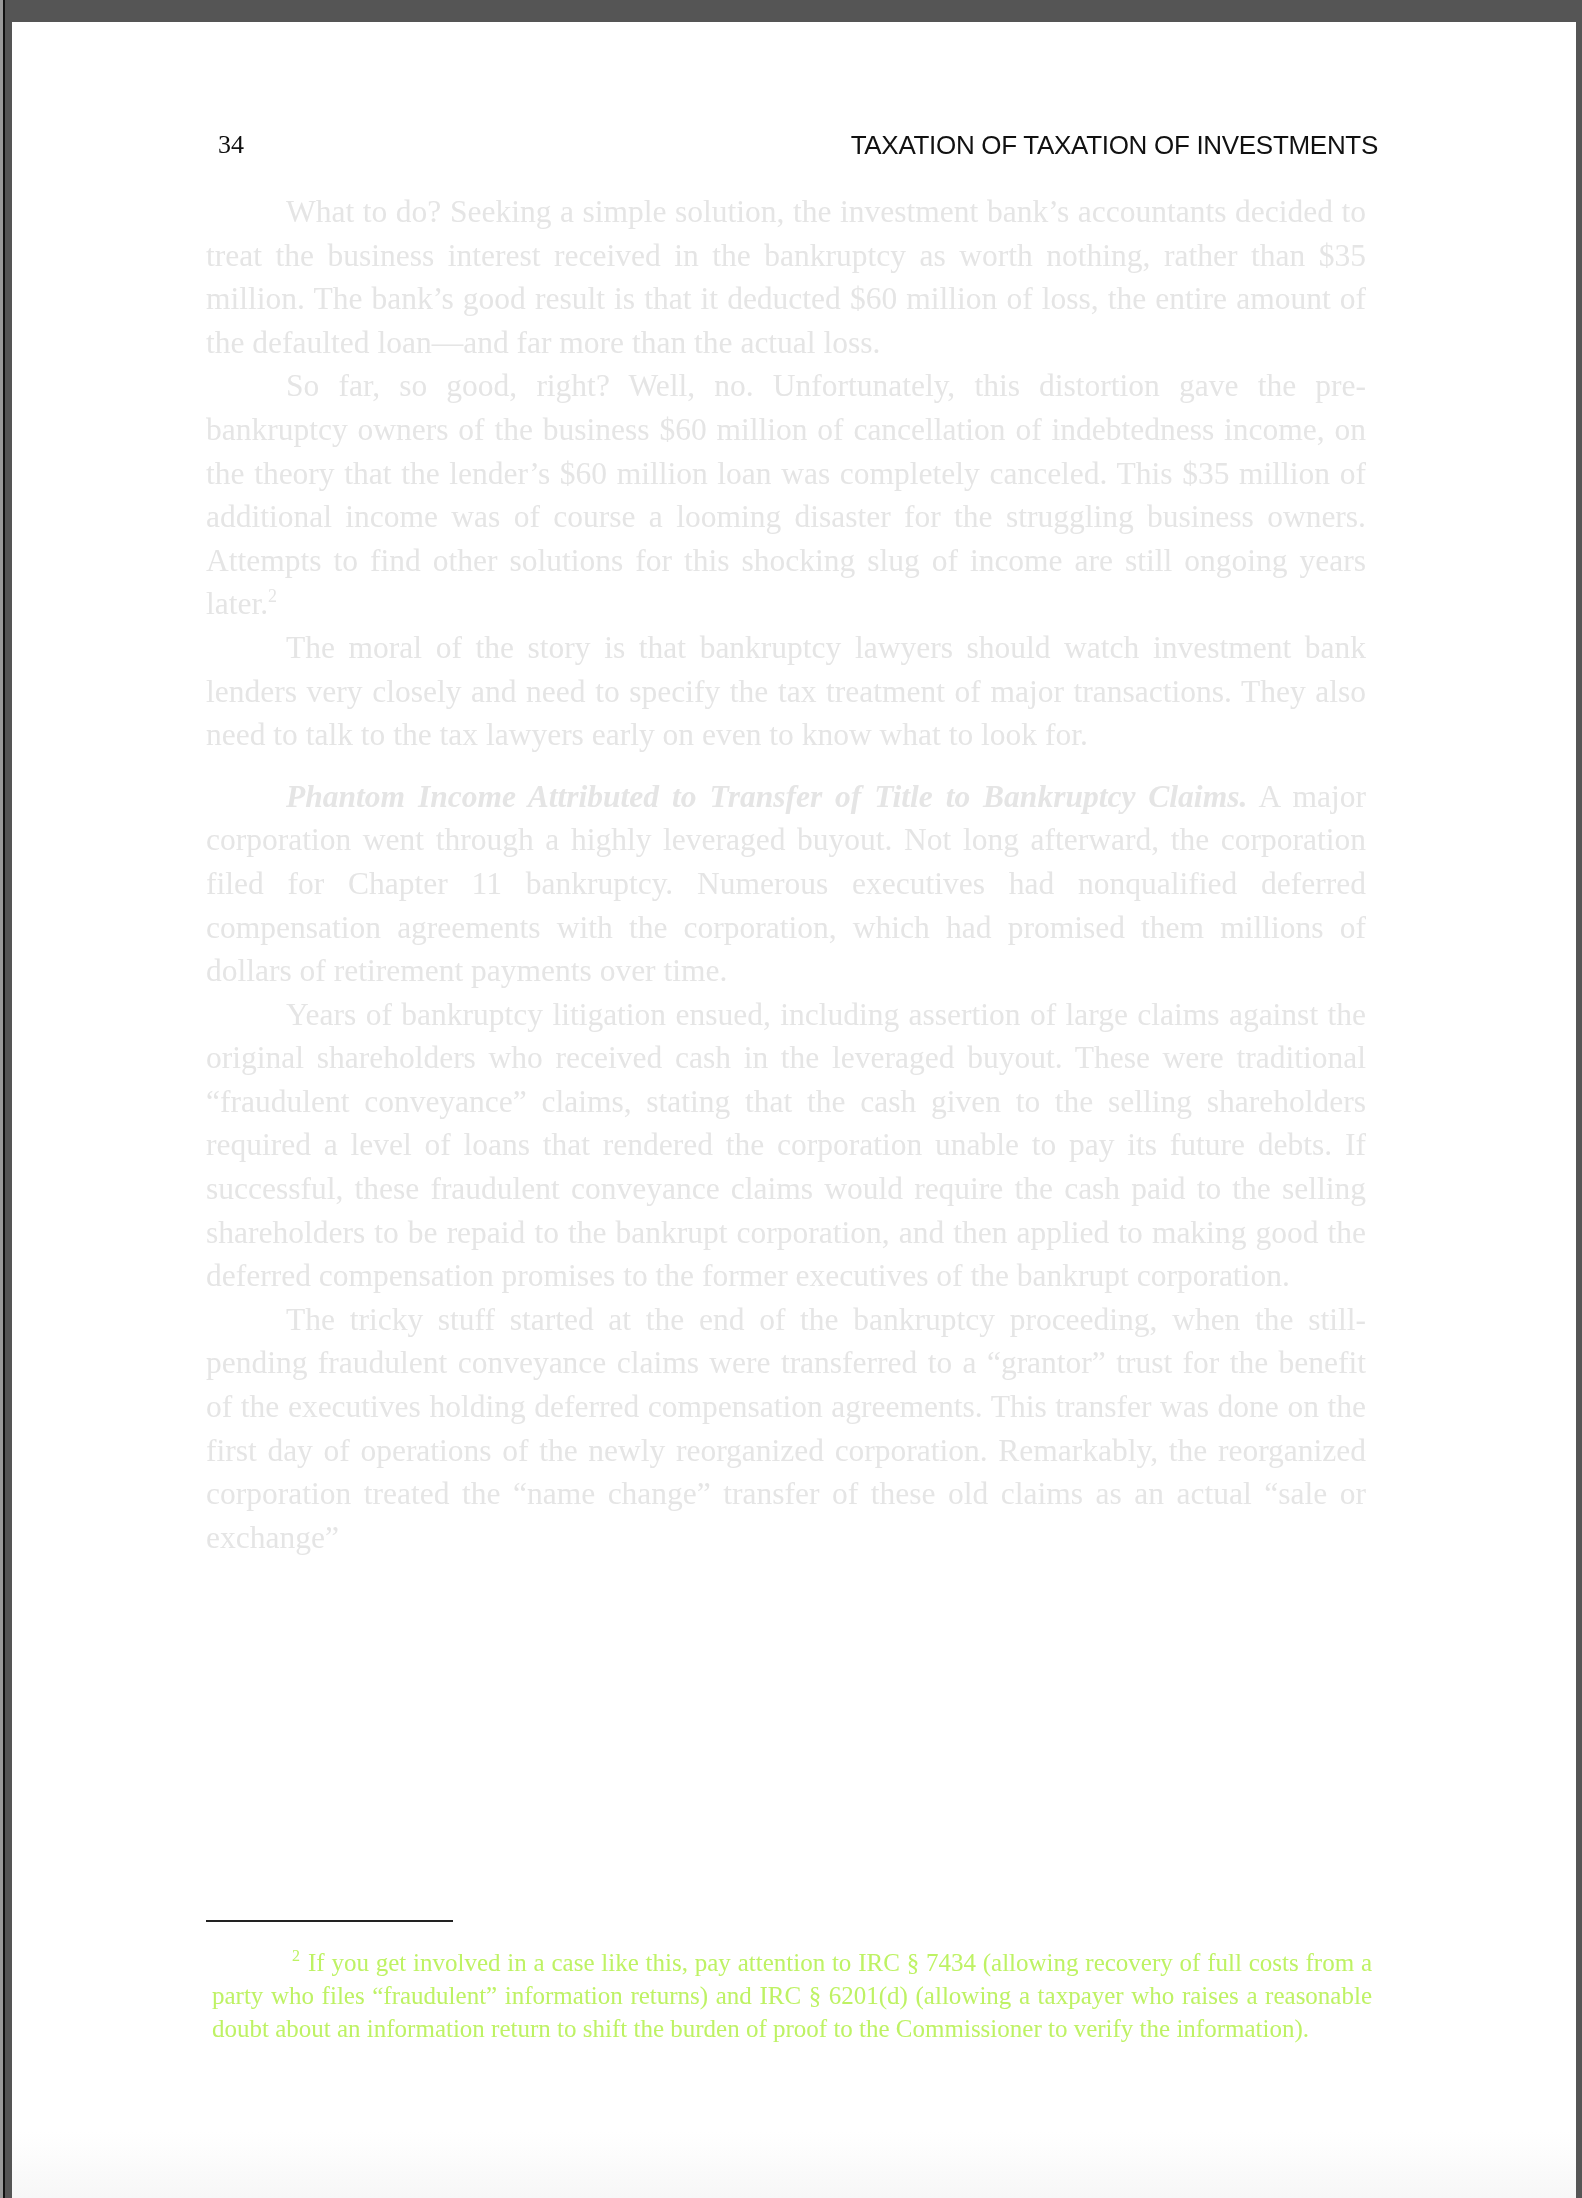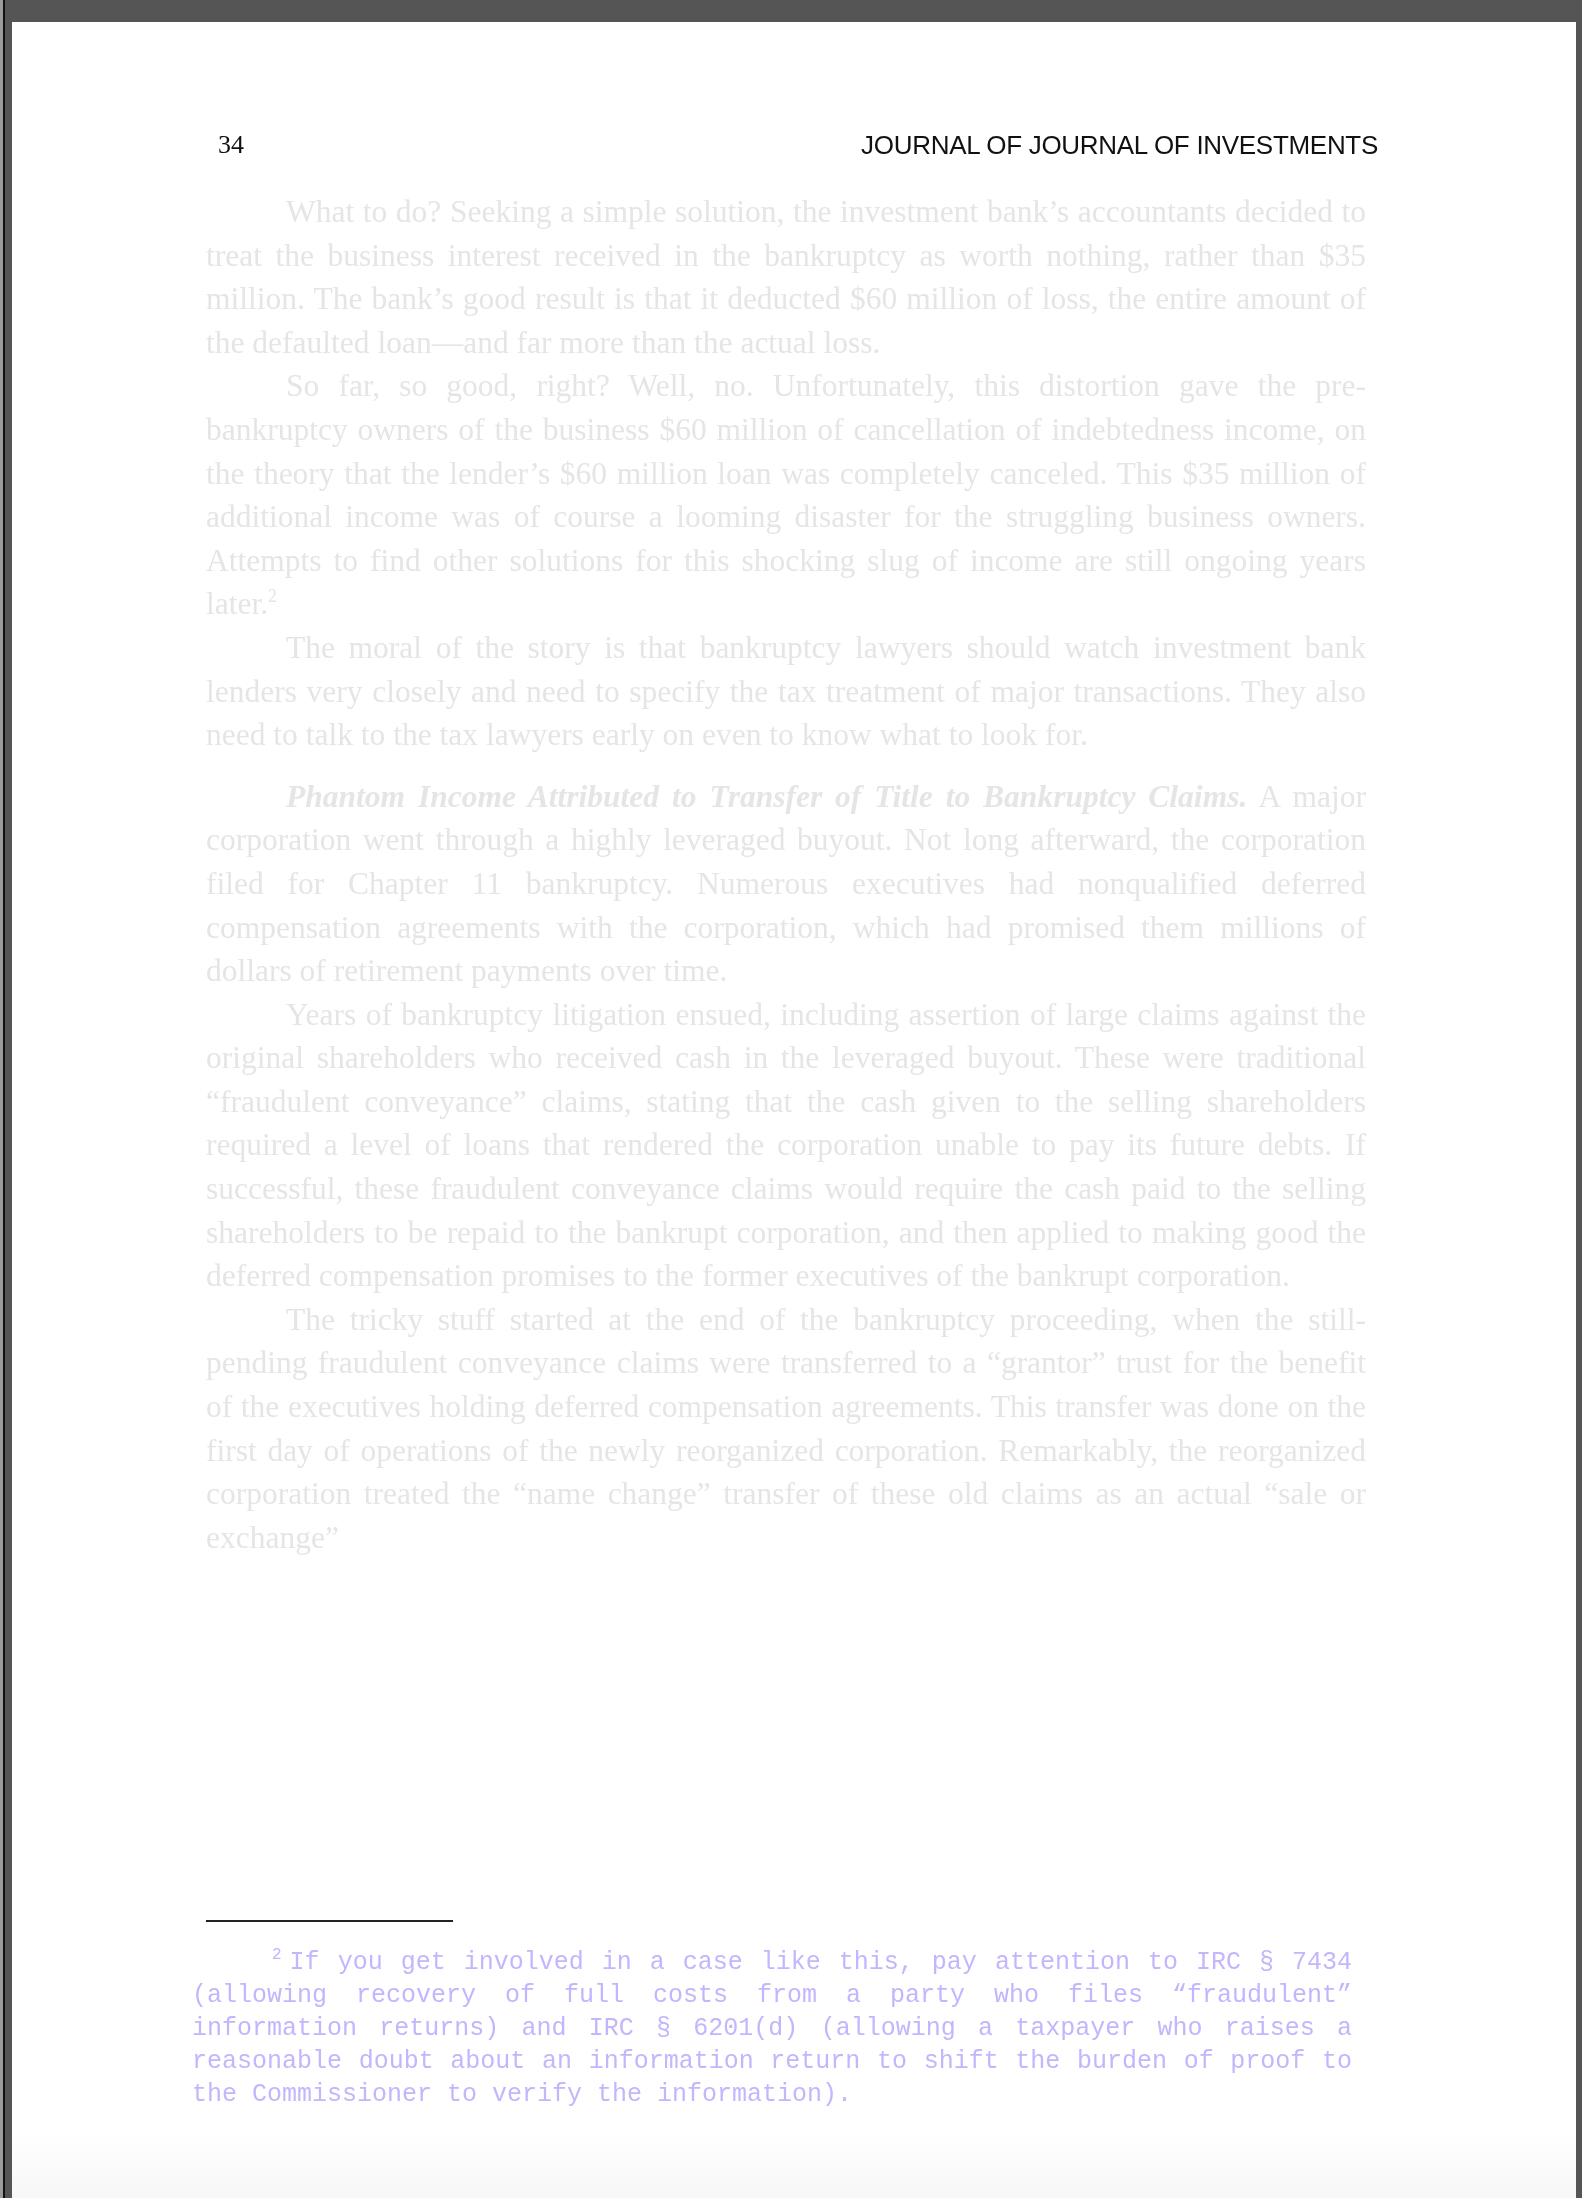--- a/index.html
+++ b/index.html
@@ -68,41 +68,41 @@
     vertical-align: 12px;
   }
   .footnote-rule {
     position: absolute;
     left: 206px; top: 1920px;
     width: 247px; height: 2px;
     background: #222;
   }
   .footnote {
     position: absolute;
-    left: 192px; top: 1946px;
+    left: 212px; top: 1946px;
     width: 1160px;
-    font-family: Liberation Mono, monospace;
+    font-family: Liberation Serif, serif;
     font-size: 25px;
     line-height: 33px;
-    color: #c4b5fd;
+    color: #bef264;
     text-align: justify;
   }
   .footnote p { margin: 0; text-indent: 80px; }
   .footnote sup { font-size: 16px; line-height: 0; vertical-align: 10px; margin-right: 8px; }
 </style>
 </head>
 <body>
 
 <div class="frame-left-outer"></div>
 <div class="frame-left-inner"></div>
 
 <div class="page">
   <div class="running-head">
     <span class="page-number">34</span>
-    <span class="journal-title">JOURNAL OF JOURNAL OF INVESTMENTS</span>
+    <span class="journal-title">TAXATION OF TAXATION OF INVESTMENTS</span>
   </div>
 </div>
 
 <div class="body-text">
   <p><span>What to do? Seeking a simple solution, the investment bank’s account­ants decided to treat the business interest received in the bankruptcy as worth nothing, rather than $35 million. The bank’s good result is that it deducted $60 million of loss, the entire amount of the defaulted loan—and far more than the actual loss.</span></p>
   <p><span>So far, so good, right? Well, no. Unfortunately, this distortion gave the pre-bankruptcy owners of the business $60 million of cancellation of indebtedness income, on the theory that the lender’s $60 million loan was completely canceled. This $35 million of additional income was of course a looming disaster for the struggling business owners. Attempts to find other solutions for this shocking slug of income are still ongoing years later.</span><sup class="fnref">2</sup></p>
   <p><span>The moral of the story is that bankruptcy lawyers should watch invest­ment bank lenders very closely and need to specify the tax treatment of major transactions. They also need to talk to the tax lawyers early on even to know what to look for.</span></p>
   <p class="section-start"><span class="run-in-head">Phantom Income Attributed to Transfer of Title to Bankruptcy Claims.</span> <span>A major corporation went through a highly leveraged buyout. Not long afterward, the corporation filed for Chapter 11 bankruptcy. Numerous executives had nonqualified deferred compensation agreements with the cor­poration, which had promised them millions of dollars of retirement pay­ments over time.</span></p>
   <p><span>Years of bankruptcy litigation ensued, including assertion of large claims against the original shareholders who received cash in the lever­aged buyout. These were traditional “fraudulent conveyance” claims, stat­ing that the cash given to the selling shareholders required a level of loans that rendered the corporation unable to pay its future debts. If successful, these fraudulent conveyance claims would require the cash paid to the sell­ing shareholders to be repaid to the bankrupt corporation, and then applied to making good the deferred compensation promises to the former executives of the bankrupt corporation.</span></p>
   <p><span>The tricky stuff started at the end of the bankruptcy proceeding, when the still-pending fraudulent conveyance claims were transferred to a “grantor” trust for the benefit of the executives holding deferred compensation agree­ments. This transfer was done on the first day of operations of the newly reorganized corporation. Remarkably, the reorganized corporation treated the “name change” transfer of these old claims as an actual “sale or exchange”</span></p>

